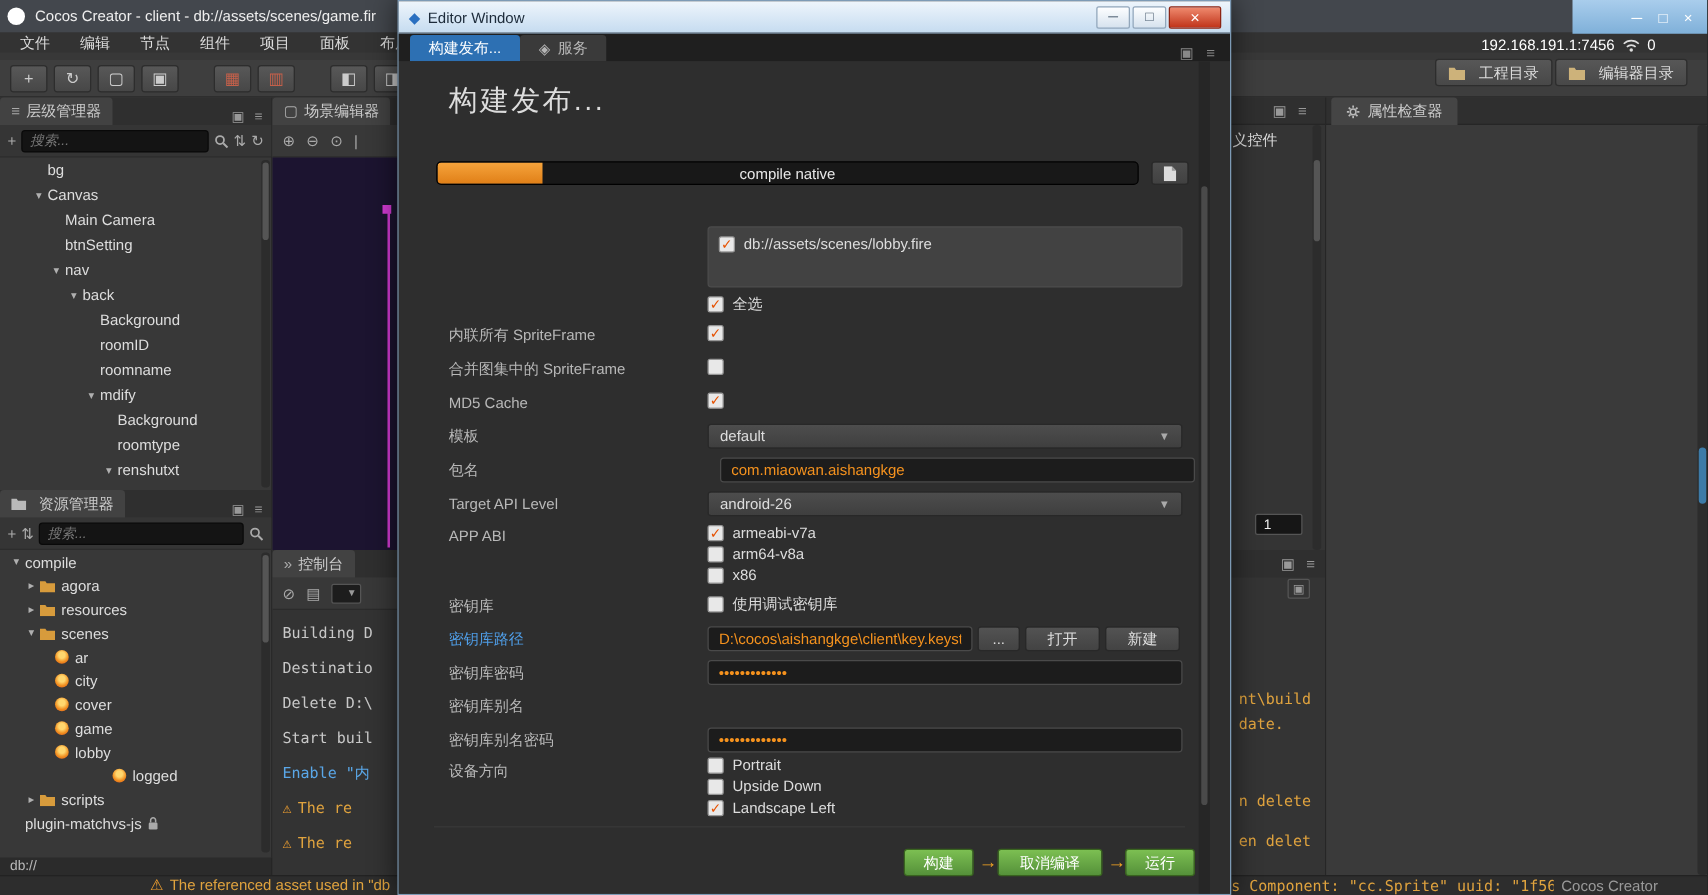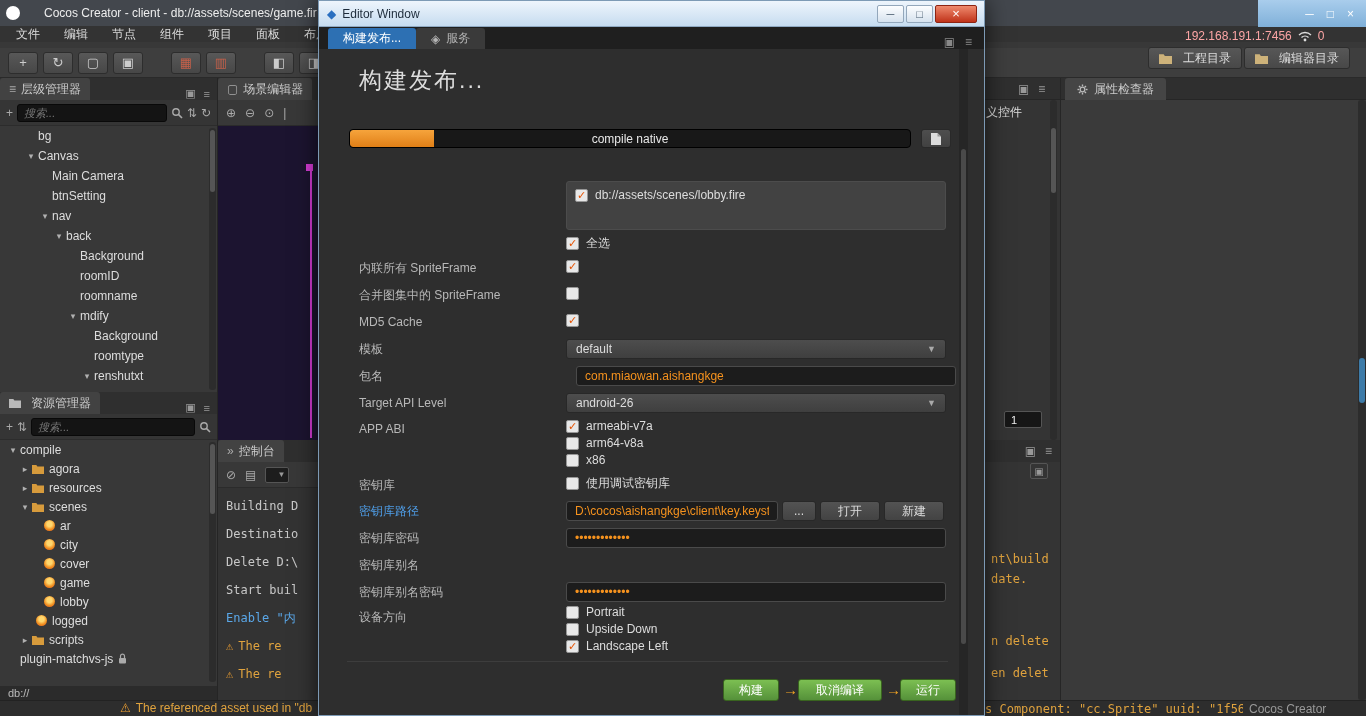--- a/index.html
+++ b/index.html
@@ -2,21 +2,21 @@
 <html><head>
 <meta charset="utf-8">
 <style>
   *{margin:0;padding:0;box-sizing:border-box}
   html,body{background:#1a1a1a}
   #screen{position:relative;width:1366px;height:716px;overflow:hidden;background:#383838;
     font-family:"Liberation Sans","DejaVu Sans",sans-serif;font-size:12px;color:#ccc}
   .abs{position:absolute}
 
   
-  #titlebar{left:0;top:0;width:1366px;height:26px;background:#43474d;display:flex;align-items:center;gap:24px;padding-left:6px;color:#eee}
+  #titlebar{left:0;top:0;width:1366px;height:26px;background:#43474d;display:flex;align-items:center;gap:8px;padding-left:6px;color:#eee}
   .coclogo{width:14px;height:14px;border-radius:50%;background:#fff;flex:0 0 auto}
   #menubar{left:0;top:26px;width:1366px;height:16px;background:#333;display:flex;align-items:center;padding-left:4px}
   .menuitem{padding:0 12px;color:#ddd;height:22px;display:flex;align-items:center}
   #toolbar{left:0;top:48px;width:1366px;height:30px;background:#3e3e3e;border-bottom:1px solid #2a2a2a;display:flex;align-items:center;gap:5px;padding-left:8px}
   .tbtn{width:30px;height:22px;background:linear-gradient(#585858,#474747);border:1px solid #2d2d2d;border-radius:3px;display:flex;align-items:center;justify-content:center;color:#ccc;font-size:13px}
   .tbtn.red{color:#c4604a}
   .tgap{width:18px}
 
   
   .panel{position:absolute;background:#383838;border-right:1px solid #252525}
@@ -48,21 +48,21 @@
 
   
   #afoot{left:0;top:686px;width:218px;height:14px;background:#2b2b2b;color:#bbb;font-size:11px;display:flex;align-items:center;padding-left:8px;border-right:1px solid #252525}
   #statusbar{left:0;top:700px;width:1366px;height:16px;background:#2d2d2d;border-top:1px solid #222}
   .sbwarn{position:absolute;left:120px;top:701px;display:flex;gap:5px;align-items:center;color:#e0a33e}
   .sblog{position:absolute;left:985px;top:702px;color:#e0a33e;font-family:"DejaVu Sans Mono",monospace;white-space:nowrap}
   .sbver{position:absolute;left:1243px;top:702px;color:#9a9a9a;background:#2d2d2d;padding-left:6px}
 
   
   #bluewin{left:1258px;top:0;width:108px;height:27px;background:linear-gradient(#a9cdec,#7fb0d9);display:flex;align-items:center;justify-content:flex-end;gap:13px;padding-right:12px;color:#fff;font-size:12px}
-  #addr{left:1185px;top:29px;display:flex;align-items:center;gap:6px;color:#fca5a5}
+  #addr{left:1185px;top:29px;display:flex;align-items:center;gap:6px;color:#ffffff}
   .dirbtn{position:absolute;top:47px;height:22px;background:linear-gradient(#575757,#484848);border:1px solid #2d2d2d;border-radius:3px;display:flex;align-items:center;gap:6px;padding:0 10px;color:#ddd}
   #rheadstrip{left:985px;top:78px;width:381px;height:22px;background:#2f2f2f;border-bottom:1px solid #262626}
   .insptab{left:1065px;top:78px;height:22px;background:#454545;border-radius:3px 3px 0 0;display:flex;align-items:center;gap:6px;padding:0 12px;color:#ccc}
   .stripicons{display:flex;gap:9px;color:#999}
   #rdivider{left:1060px;top:78px;width:1px;height:622px;background:#262626}
   #rpanelbody{left:1061px;top:100px;width:297px;height:600px;background:#3a3a3a}
   #rstrip{left:985px;top:100px;width:75px;height:600px;background:#343434}
   .rline{position:absolute;left:3px;color:#e0a33e;font-family:"DejaVu Sans Mono",monospace;white-space:nowrap}
 
   
@@ -312,21 +312,21 @@
         <div class="trow short" style="padding-left: 30px;">
           <span class="arrsp"></span>
           <span class="fire"></span>
           <span>game</span>
         </div>
         <div class="trow short" style="padding-left: 30px;">
           <span class="arrsp"></span>
           <span class="fire"></span>
           <span>lobby</span>
         </div>
-        <div class="trow short" style="padding-left: 22px;">
+        <div class="trow short" style="padding-left: 47px; margin-left: 29px;">
           <span class="arrsp"></span>
           <span class="fire"></span>
           <span>logged</span>
         </div>
         <div class="trow short" style="padding-left: 18px;">
           <span class="arr">▸</span>
           <span class="fico">
             <svg width="12" height="10" viewBox="0 0 12 10">
               <path d="M0 1 L4.3 1 L5.4 2.6 L12 2.6 L12 10 L0 10 Z" fill="#d79b3c"></path>
             </svg>

